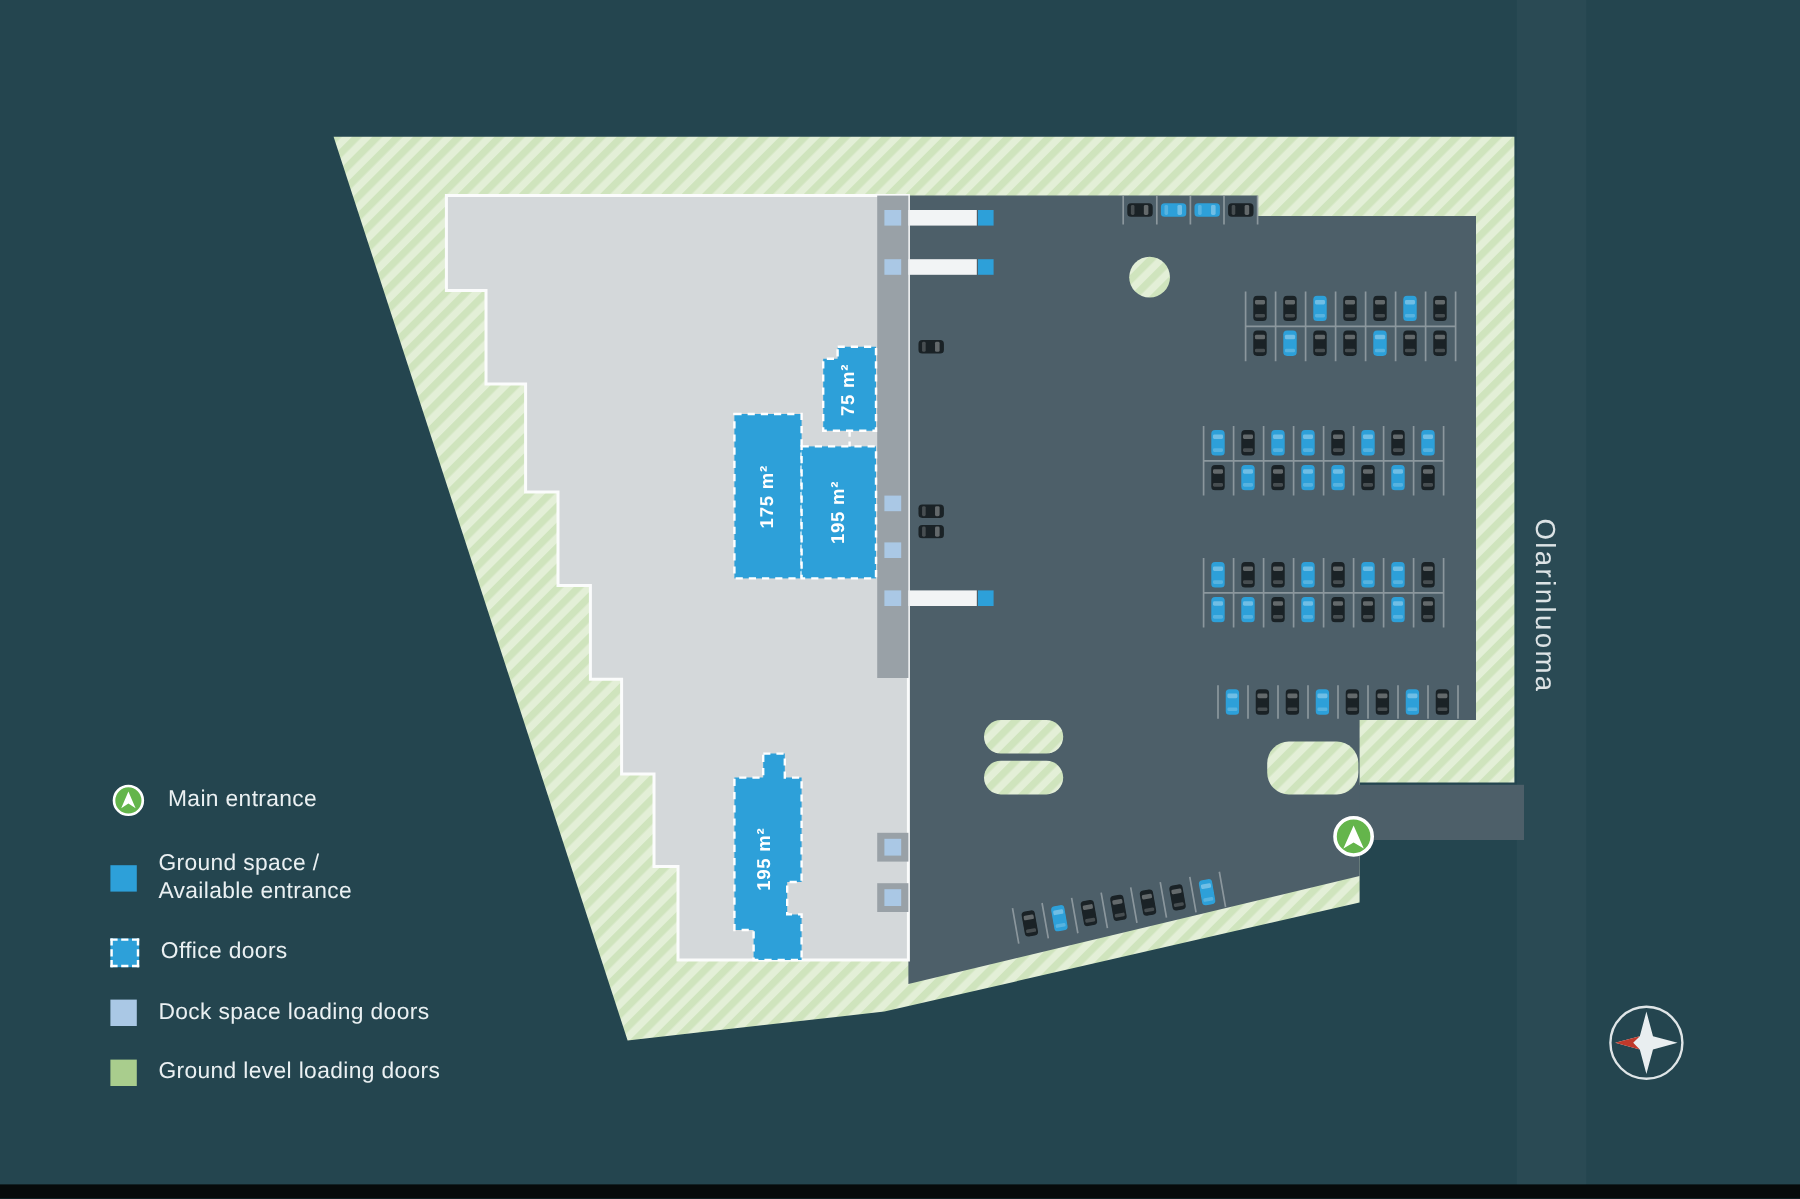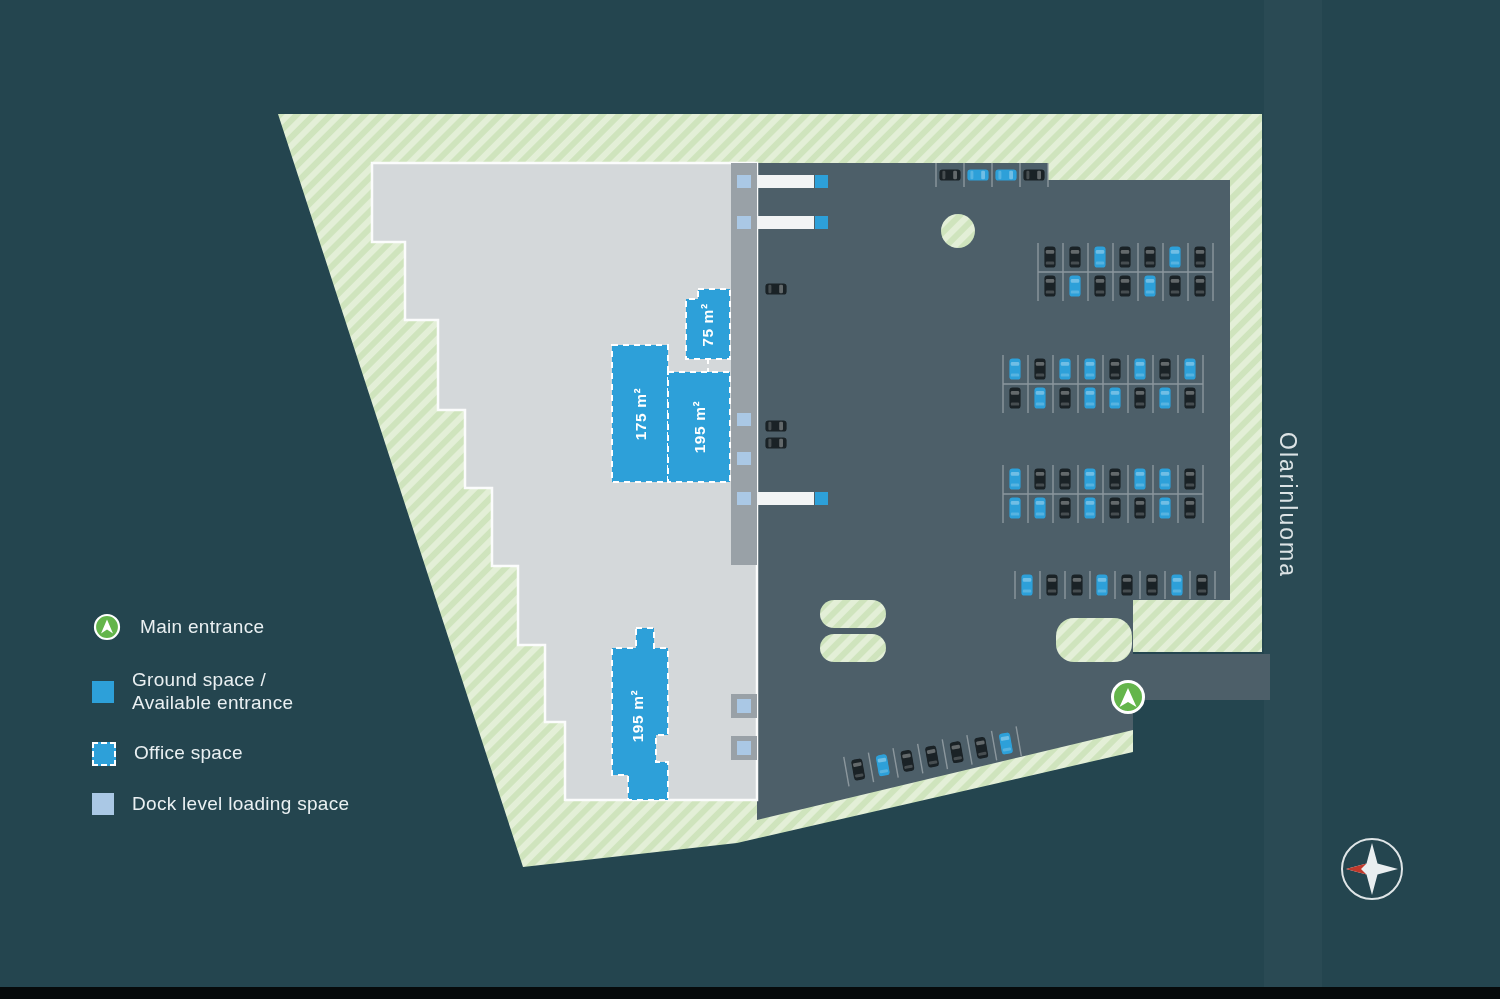--- a/index.html
+++ b/index.html
@@ -5,21 +5,21 @@
   html,body{margin:0;padding:0}
   body{width:1500px;height:999px;position:relative;overflow:hidden;
        background:#24454f;font-family:"Liberation Sans",sans-serif}
   .stage{position:absolute;left:0;top:0;width:1500px;height:999px}
   .area-label{fill:#ffffff;font-size:15.5px;font-weight:700;letter-spacing:.6px;
               font-family:"Liberation Sans",sans-serif}
   .stall{stroke:#97a1a7;stroke-width:1.4;opacity:.85;fill:none}
   .cb{color:#1a2226}
   .cu{color:#2da0d9}
   .vac{fill:#2da0d9;stroke:#ffffff;stroke-width:2;stroke-dasharray:6 5}
-  .legend{position:absolute;left:92px;top:612px;display:flex;flex-direction:column;
+  .legend{position:absolute;left:92px;top:652px;display:flex;flex-direction:column;
           gap:27px;color:#eaf0f2}
   .lrow{display:flex;align-items:center;gap:18px;font-size:19px;letter-spacing:.3px}
   .sq{width:22px;height:22px;flex:0 0 auto}
   .sq.vacant{background:#2da0d9}
   .sq.office{width:20px;height:20px;background:#2da0d9;border:2px dashed #ffffff}
   .sq.dock{background:#aac8e5}
   .sq.ground{background:#a9cd8d}
   .ltext{line-height:1.2}
   .street{position:absolute;left:1274px;top:432px;writing-mode:vertical-rl;
           font-size:23px;letter-spacing:2px;color:#dce3e5}
@@ -205,22 +205,26 @@
   </div>
   <div class="lrow">
     <div class="sq vacant"></div>
     <div class="ltext">
       <div>Ground space /</div>
       <div>Available entrance</div>
     </div>
   </div>
   <div class="lrow">
     <div class="sq office"></div>
-    <div class="ltext">Office space</div>
+    <div class="ltext">Office doors</div>
   </div>
   <div class="lrow">
     <div class="sq dock"></div>
-    <div class="ltext">Dock level loading space</div>
+    <div class="ltext">Dock space loading doors</div>
+  </div>
+  <div class="lrow">
+    <div class="sq ground"></div>
+    <div class="ltext">Ground level loading doors</div>
   </div>
 </div>
 
 <div class="street">Olarinluoma</div>
 <div class="bottombar"></div>
 
 </body></html>

